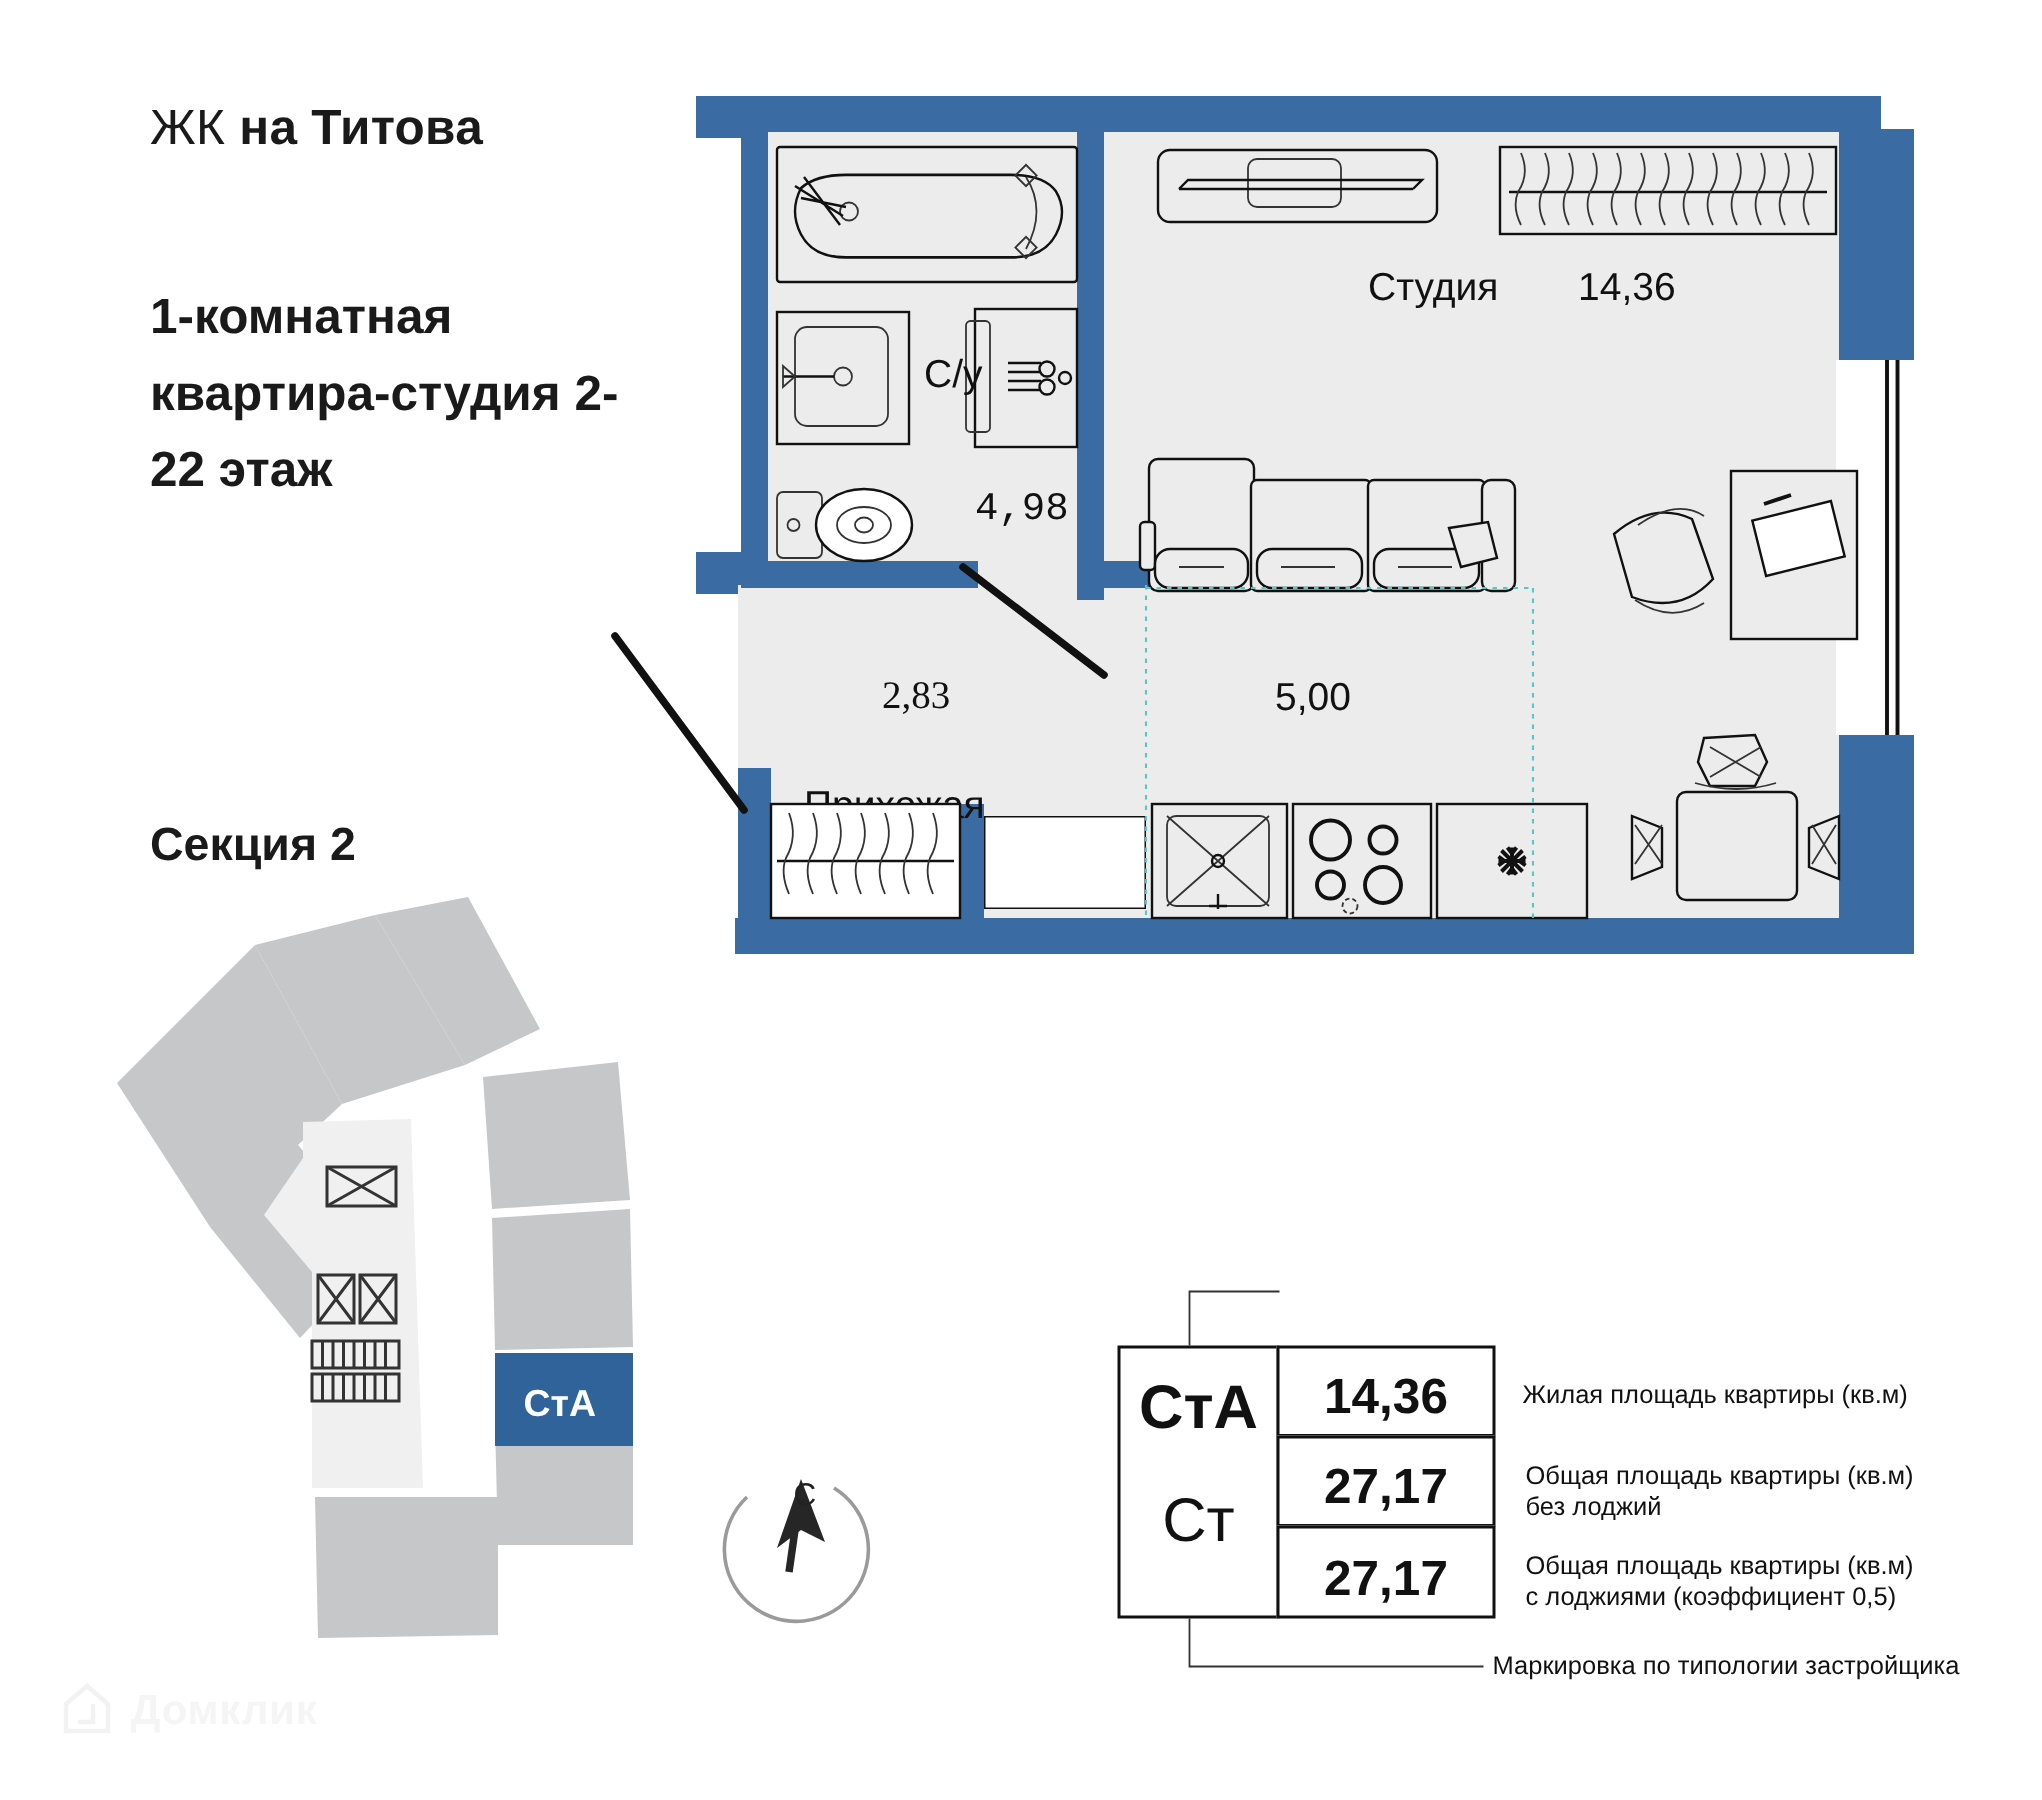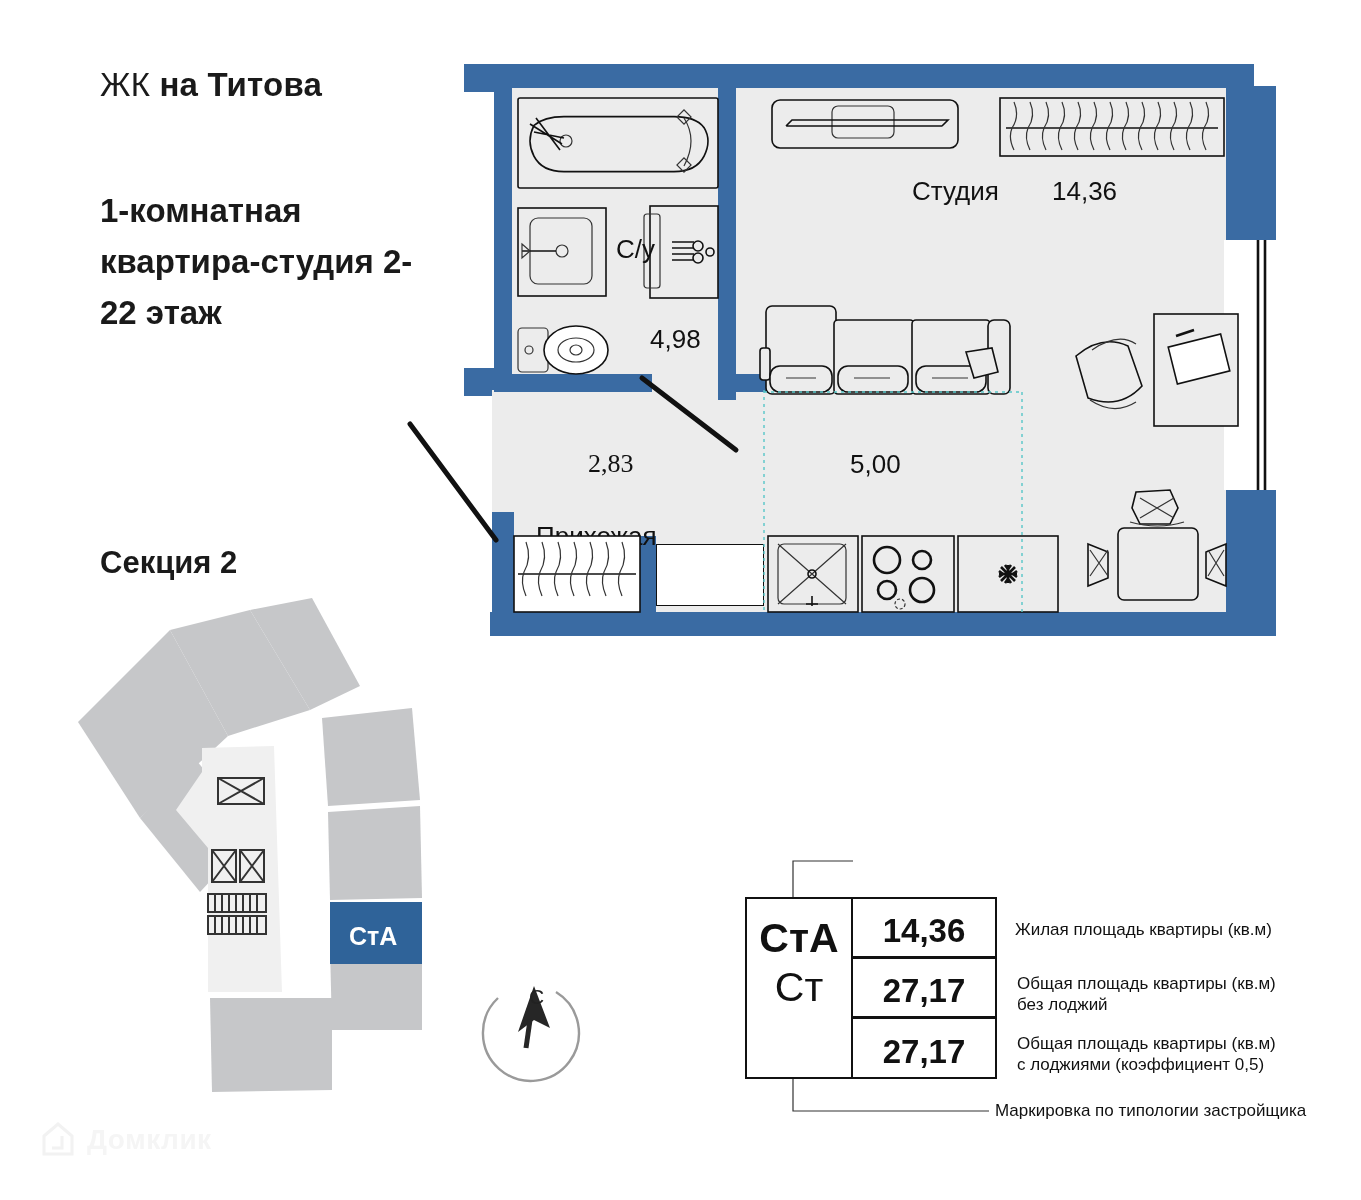--- a/index.html
+++ b/index.html
@@ -123,21 +123,21 @@
   <svg class="abs" style="left:178px;top:140px;" width="78" height="98">
     <rect class="fillw" x="8" y="2" width="68" height="92"></rect>
     <rect class="thin" x="2" y="10" width="16" height="74" rx="3"></rect>
     <path class="ln" d="M30 38 h22 M30 44 h22 M30 50 h22 M30 56 h22"></path>
     <circle class="ln" cx="56" cy="42" r="5"></circle>
     <circle class="ln" cx="56" cy="54" r="5"></circle>
     <circle class="ln" cx="68" cy="48" r="4"></circle>
   </svg>
 
   <div class="lbl" style="left:152px;top:170px;">С/у</div>
-  <div class="lbl" style="left:186px;top:260px;">4,98</div>
+  <div class="lbl" style="left:186px;top:260px;font-family:Liberation Mono, monospace;">4,98</div>
 
   <svg class="abs" style="left:176px;top:312px;" width="110" height="80">
     <line class="door" x1="2" y1="2" x2="96" y2="74"></line>
   </svg>
 
   <svg class="abs" style="left:306px;top:34px;" width="190" height="54">
     <rect class="fillw" x="2" y="2" width="186" height="48" rx="8"></rect>
     <rect class="thin" x="62" y="8" width="62" height="32" rx="6"></rect>
     <path class="ln" d="M16 28 L172 28 M16 28 L22 22 L178 22 L172 28"></path>
   </svg>
@@ -294,21 +294,21 @@
   <path d="M30 36 A48 48 0 1 0 88 30" fill="none" stroke="#9a9a9a" stroke-width="2.4"></path>
   <polygon points="66,24 82,66 66,58 50,70" fill="#262626"></polygon>
   <line x1="62" y1="58" x2="58" y2="86" stroke="#262626" stroke-width="5"></line>
 </svg>
 <div class="abs" id="compass-letter">С</div>
 
 <div class="abs" id="legend">
 
   <div class="lg-cell" style="left:0;top:52px;width:108px;height:182px;">
     <div class="lg-code" style="margin-top:16px;">СтА</div>
-    <div class="lg-code" style="margin-top:2px;font-weight:400;">Ст</div>
+    <div class="lg-code" style="margin-top:28px;font-weight:400;">Ст</div>
   </div>
 
   <div class="lg-cell" style="left:106px;top:52px;width:146px;height:61px;">
     <div class="lg-val" style="margin-top:13px;">14,36</div>
   </div>
   <div class="lg-cell" style="left:106px;top:112px;width:146px;height:61px;">
     <div class="lg-val" style="margin-top:13px;">27,17</div>
   </div>
   <div class="lg-cell" style="left:106px;top:172px;width:146px;height:62px;">
     <div class="lg-val" style="margin-top:14px;">27,17</div>

